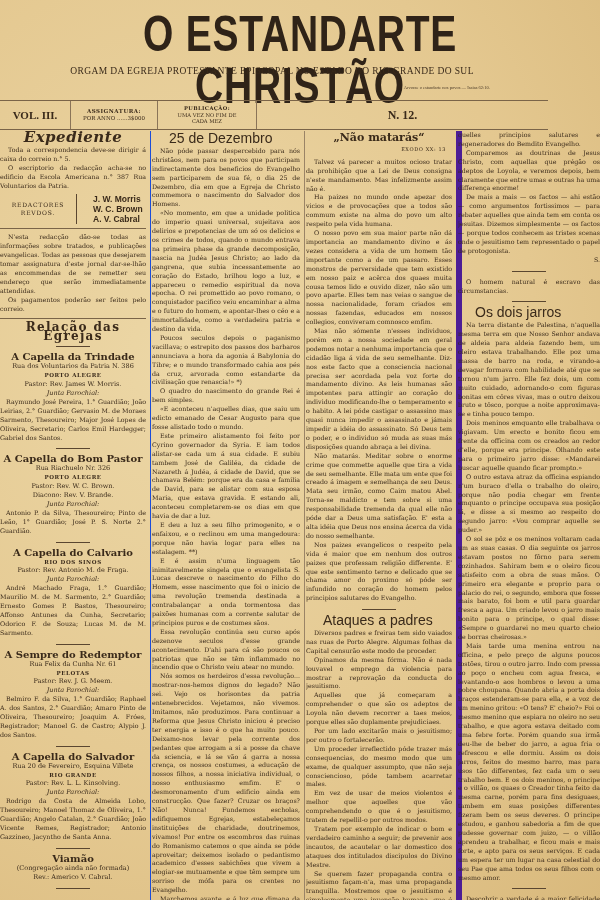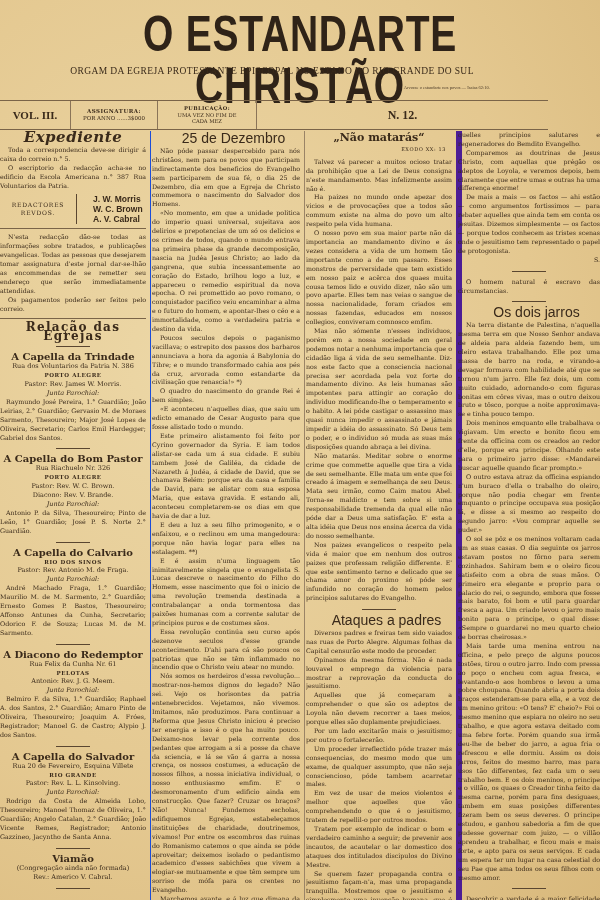--- a/index.html
+++ b/index.html
@@ -54,21 +54,21 @@
     hr.full { border:none; border-top:1px solid #7a6448; margin:4px 0; }
     hr.short { border:none; border-top:1px solid #5a4630; width:34px; margin:6px auto; }
     .h-relacao { font-family:"DejaVu Serif", serif; font-weight:bold; font-size:12px; text-align:center; letter-spacing:1.3px; margin:3px 0 2px; }
     .church { text-align:center; line-height:8.9px; }
     .church .name { font-weight:bold; font-size:10px; margin-top:2px;text-align:center; }
     .church .addr { font-size:6.5px; }
     .church .city { font-size:5.5px; font-weight:bold; letter-spacing:0.6px; }
     .church .pastor { font-size:6.5px; }
     .church .junta { font-style:italic; font-size:6.5px; }
     .church .members { text-align:justify; text-indent:6px; }
-    .h-sans { font-family:"Liberation Sans", sans-serif; font-size:14px; text-align:center; margin:3px 2px 4px;padding-left:15px; }
+    .h-sans { font-family:"Liberation Sans", sans-serif; font-size:14px; text-align:left; margin:3px 2px 4px;padding-left:15px; }
     .h-serif { font-family:"DejaVu Serif", serif; font-weight:bold; font-size:11px; text-align:center; margin:3px 0 2px; }
     .ref { text-align:right; font-size:5px; letter-spacing:0.6px; margin:2px 6px 4px 0; }
     .right { text-align:right; }
   </style>
 </head>
 <body>
 
 <div class="masthead">
   <div class="title">O ESTANDARTE CHRISTÃO</div>
   <div class="subtitle">ORGAM DA EGREJA PROTESTANTE EPISCOPAL NO ESTADO DO RIO GRANDE DO SUL</div>
@@ -129,24 +129,24 @@
   <hr class="short">
   <div class="church">
     <div class="name">A Capella do Calvario</div>
     <div class="city">RIO DOS SINOS</div>
     <div class="pastor">Pastor: Rev. Antonio M. de Fraga.</div>
     <div class="junta">Junta Parochial:</div>
     <div class="members">André Machado Fraga, 1.° Guardião; Maurilio M. de M. Sarmento, 2.° Guardião; Ernesto Gomes P. Bastos, Thesoureiro; Affonso Antunes da Cunha, Secretario; Odorico F. de Souza; Lucas M. de M. Sarmento.</div>
   </div>
   <hr class="short">
   <div class="church">
-    <div class="name">A Diacono do Redemptor</div>
+    <div class="name">A Sempre do Redemptor</div>
     <div class="addr">Rua Felix da Cunha Nr. 61</div>
     <div class="city">PELOTAS</div>
-    <div class="pastor">Antonio: Rev. J. G. Meem.</div>
+    <div class="pastor">Pastor: Rev. J. G. Meem.</div>
     <div class="junta">Junta Parochial:</div>
     <div class="members">Belmiro F. da Silva, 1.° Guardião; Raphael A. dos Santos, 2.° Guardião; Amaro Pinto de Oliveira, Thesoureiro; Joaquim A. Fróes, Registrador; Manoel G. de Castro; Alypio J. dos Santos.</div>
   </div>
   <hr class="short">
   <div class="church">
     <div class="name">A Capella do Salvador</div>
     <div class="addr">Rua 20 de Fevereiro, Esquina Villete</div>
     <div class="city">RIO GRANDE</div>
     <div class="pastor">Pastor: Rev. L. L. Kinsolving.</div>
     <div class="junta">Junta Parochial:</div>

